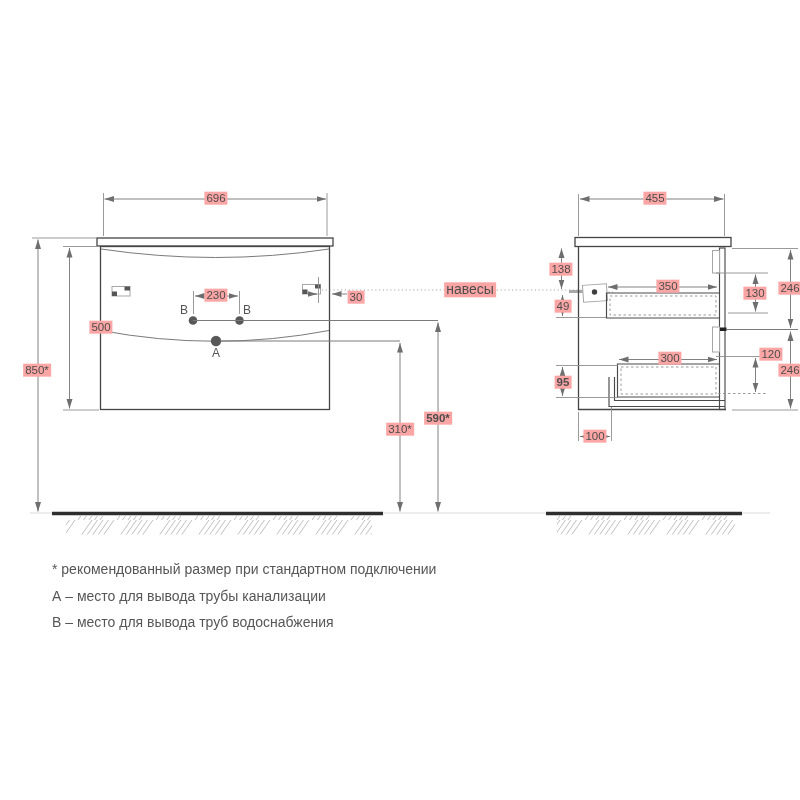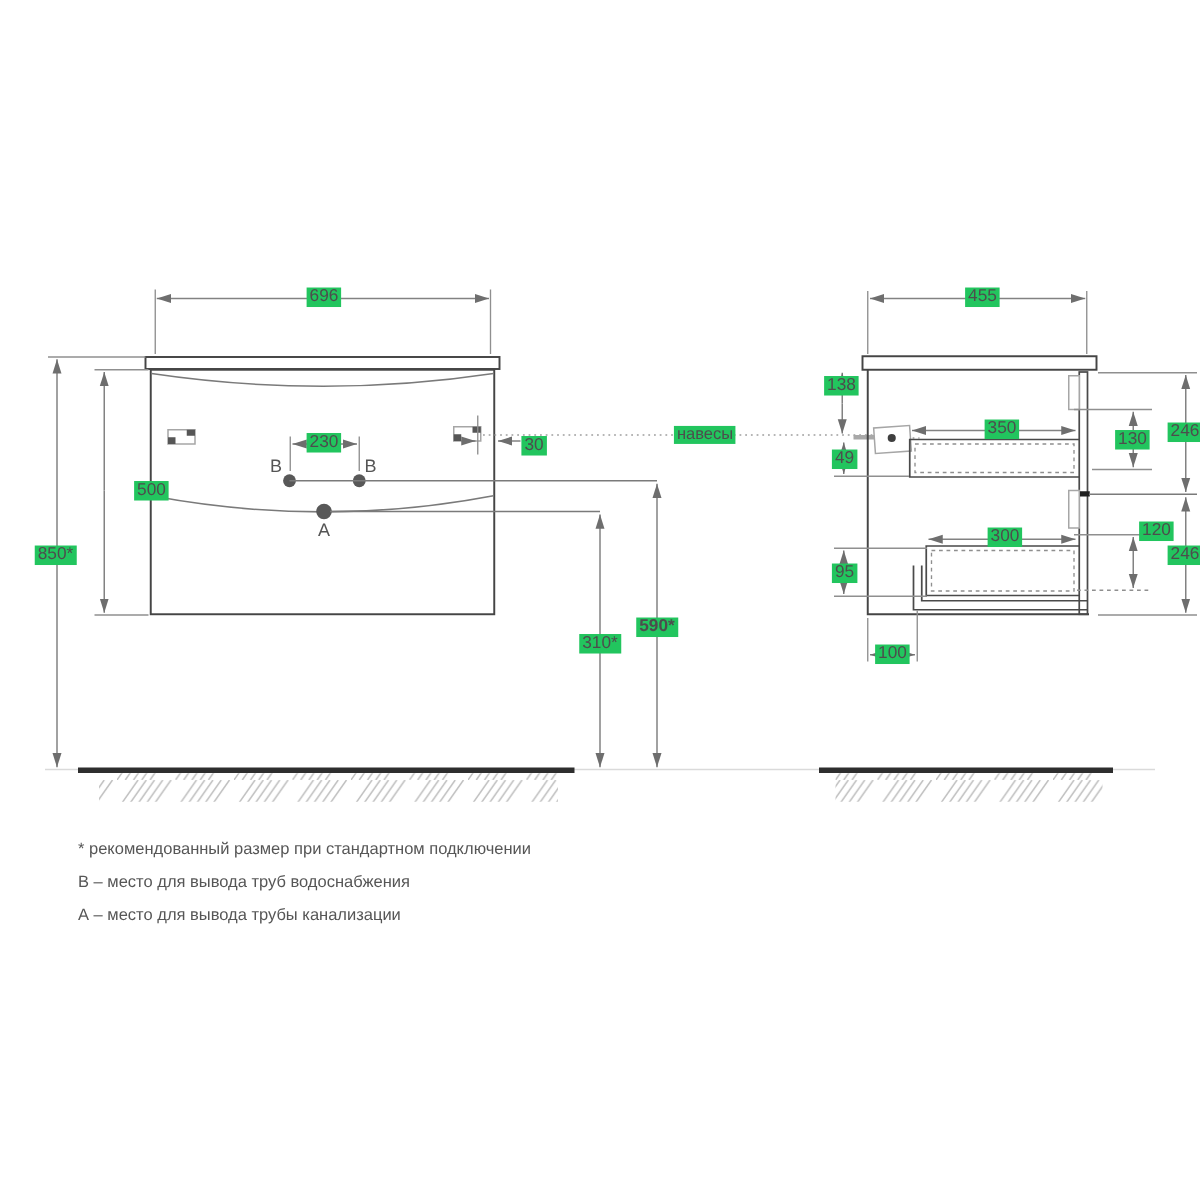--- a/index.html
+++ b/index.html
@@ -1,23 +1,23 @@
 <!DOCTYPE html>
 <html><head>
 <meta charset="utf-8">
 <style>
   html,body{margin:0;padding:0;background:#ffffff;}
   #stage{position:relative;width:800px;height:800px;background:#ffffff;overflow:hidden;
          font-family:"Liberation Sans", sans-serif;}
   #stage svg{position:absolute;left:0;top:0;}
   .lbl{position:absolute;transform:translate(-50%,-50%);font-size:11.5px;color:#4d4d4d;
-       background:#22c55e;padding:0 2px;white-space:nowrap;line-height:1.1;}
-  .lbl.small{font-size:11px;}
+       background:#fca5a5;padding:0 2px;white-space:nowrap;line-height:1.1;}
+  .lbl.small{font-size:14px;}
   .point-lbl{background:transparent;font-size:12px;color:#555;}
-  .notes{position:absolute;left:52px;top:558px;font-size:11px;color:#565656;line-height:1.62;}
+  .notes{position:absolute;left:52px;top:558px;font-size:14px;color:#565656;line-height:1.62;}
   .notes p{margin:0 0 4px 0;}
   
   .ln{stroke:#454545;stroke-width:1.3;fill:none;}
   .ln2{stroke:#4a4a4a;stroke-width:1.15;fill:none;}
   .lt{stroke:#7a7a7a;stroke-width:1;fill:none;}
   .dim{stroke:#828282;stroke-width:1;fill:none;}
   .ext{stroke:#8f8f8f;stroke-width:0.9;fill:none;}
   .dsh{stroke:#8f8f8f;stroke-width:0.9;fill:none;stroke-dasharray:2.5 2.5;}
   .dot-line{stroke:#9f9f9f;stroke-width:0.9;fill:none;stroke-dasharray:1.2 2.6;}
   .hang{stroke:#a6a6a6;stroke-width:1;fill:#ffffff;}
@@ -237,30 +237,30 @@
 <span class="lbl" style="left:37px;top:370px;">850*</span>
 <span class="lbl" style="left:69px;top:327px;margin-left:32px;">500</span>
 <span class="lbl" style="left:216px;top:295px;">230</span>
 <span class="lbl" style="left:356px;top:297px;">30</span>
 <span class="lbl small" style="left:470px;top:290px;">навесы</span>
 <span class="lbl point-lbl" style="left:184px;top:311px;">B</span>
 <span class="lbl point-lbl" style="left:247px;top:311px;">B</span>
 <span class="lbl point-lbl" style="left:216px;top:354px;">A</span>
 <span class="lbl" style="left:400px;top:429px;">310*</span>
 <span class="lbl" style="left:438px;top:418px;font-weight:bold;">590*</span>
-<span class="lbl" style="left:561px;top:257px;">138</span>
+<span class="lbl" style="left:561px;top:269px;">138</span>
 <span class="lbl" style="left:563px;top:306px;">49</span>
 <span class="lbl" style="left:668px;top:286px;">350</span>
 <span class="lbl" style="left:755px;top:293px;">130</span>
 <span class="lbl" style="left:790px;top:288px;">246</span>
 <span class="lbl" style="left:670px;top:358px;">300</span>
 <span class="lbl" style="left:755px;top:354px;margin-left:16px;">120</span>
 <span class="lbl" style="left:790px;top:370px;">246</span>
-<span class="lbl" style="left:563px;top:382px;">95</span>
+<span class="lbl" style="left:563px;top:382px;font-weight:bold;">95</span>
 <span class="lbl" style="left:595px;top:436px;">100</span>
 
 <div class="notes">
   <p>* рекомендованный размер при стандартном подключении</p>
+  <p>А – место для вывода трубы канализации</p>
   <p>В – место для вывода труб водоснабжения</p>
-  <p>А – место для вывода трубы канализации</p>
 </div>
 
 </div>
 
 </body></html>

